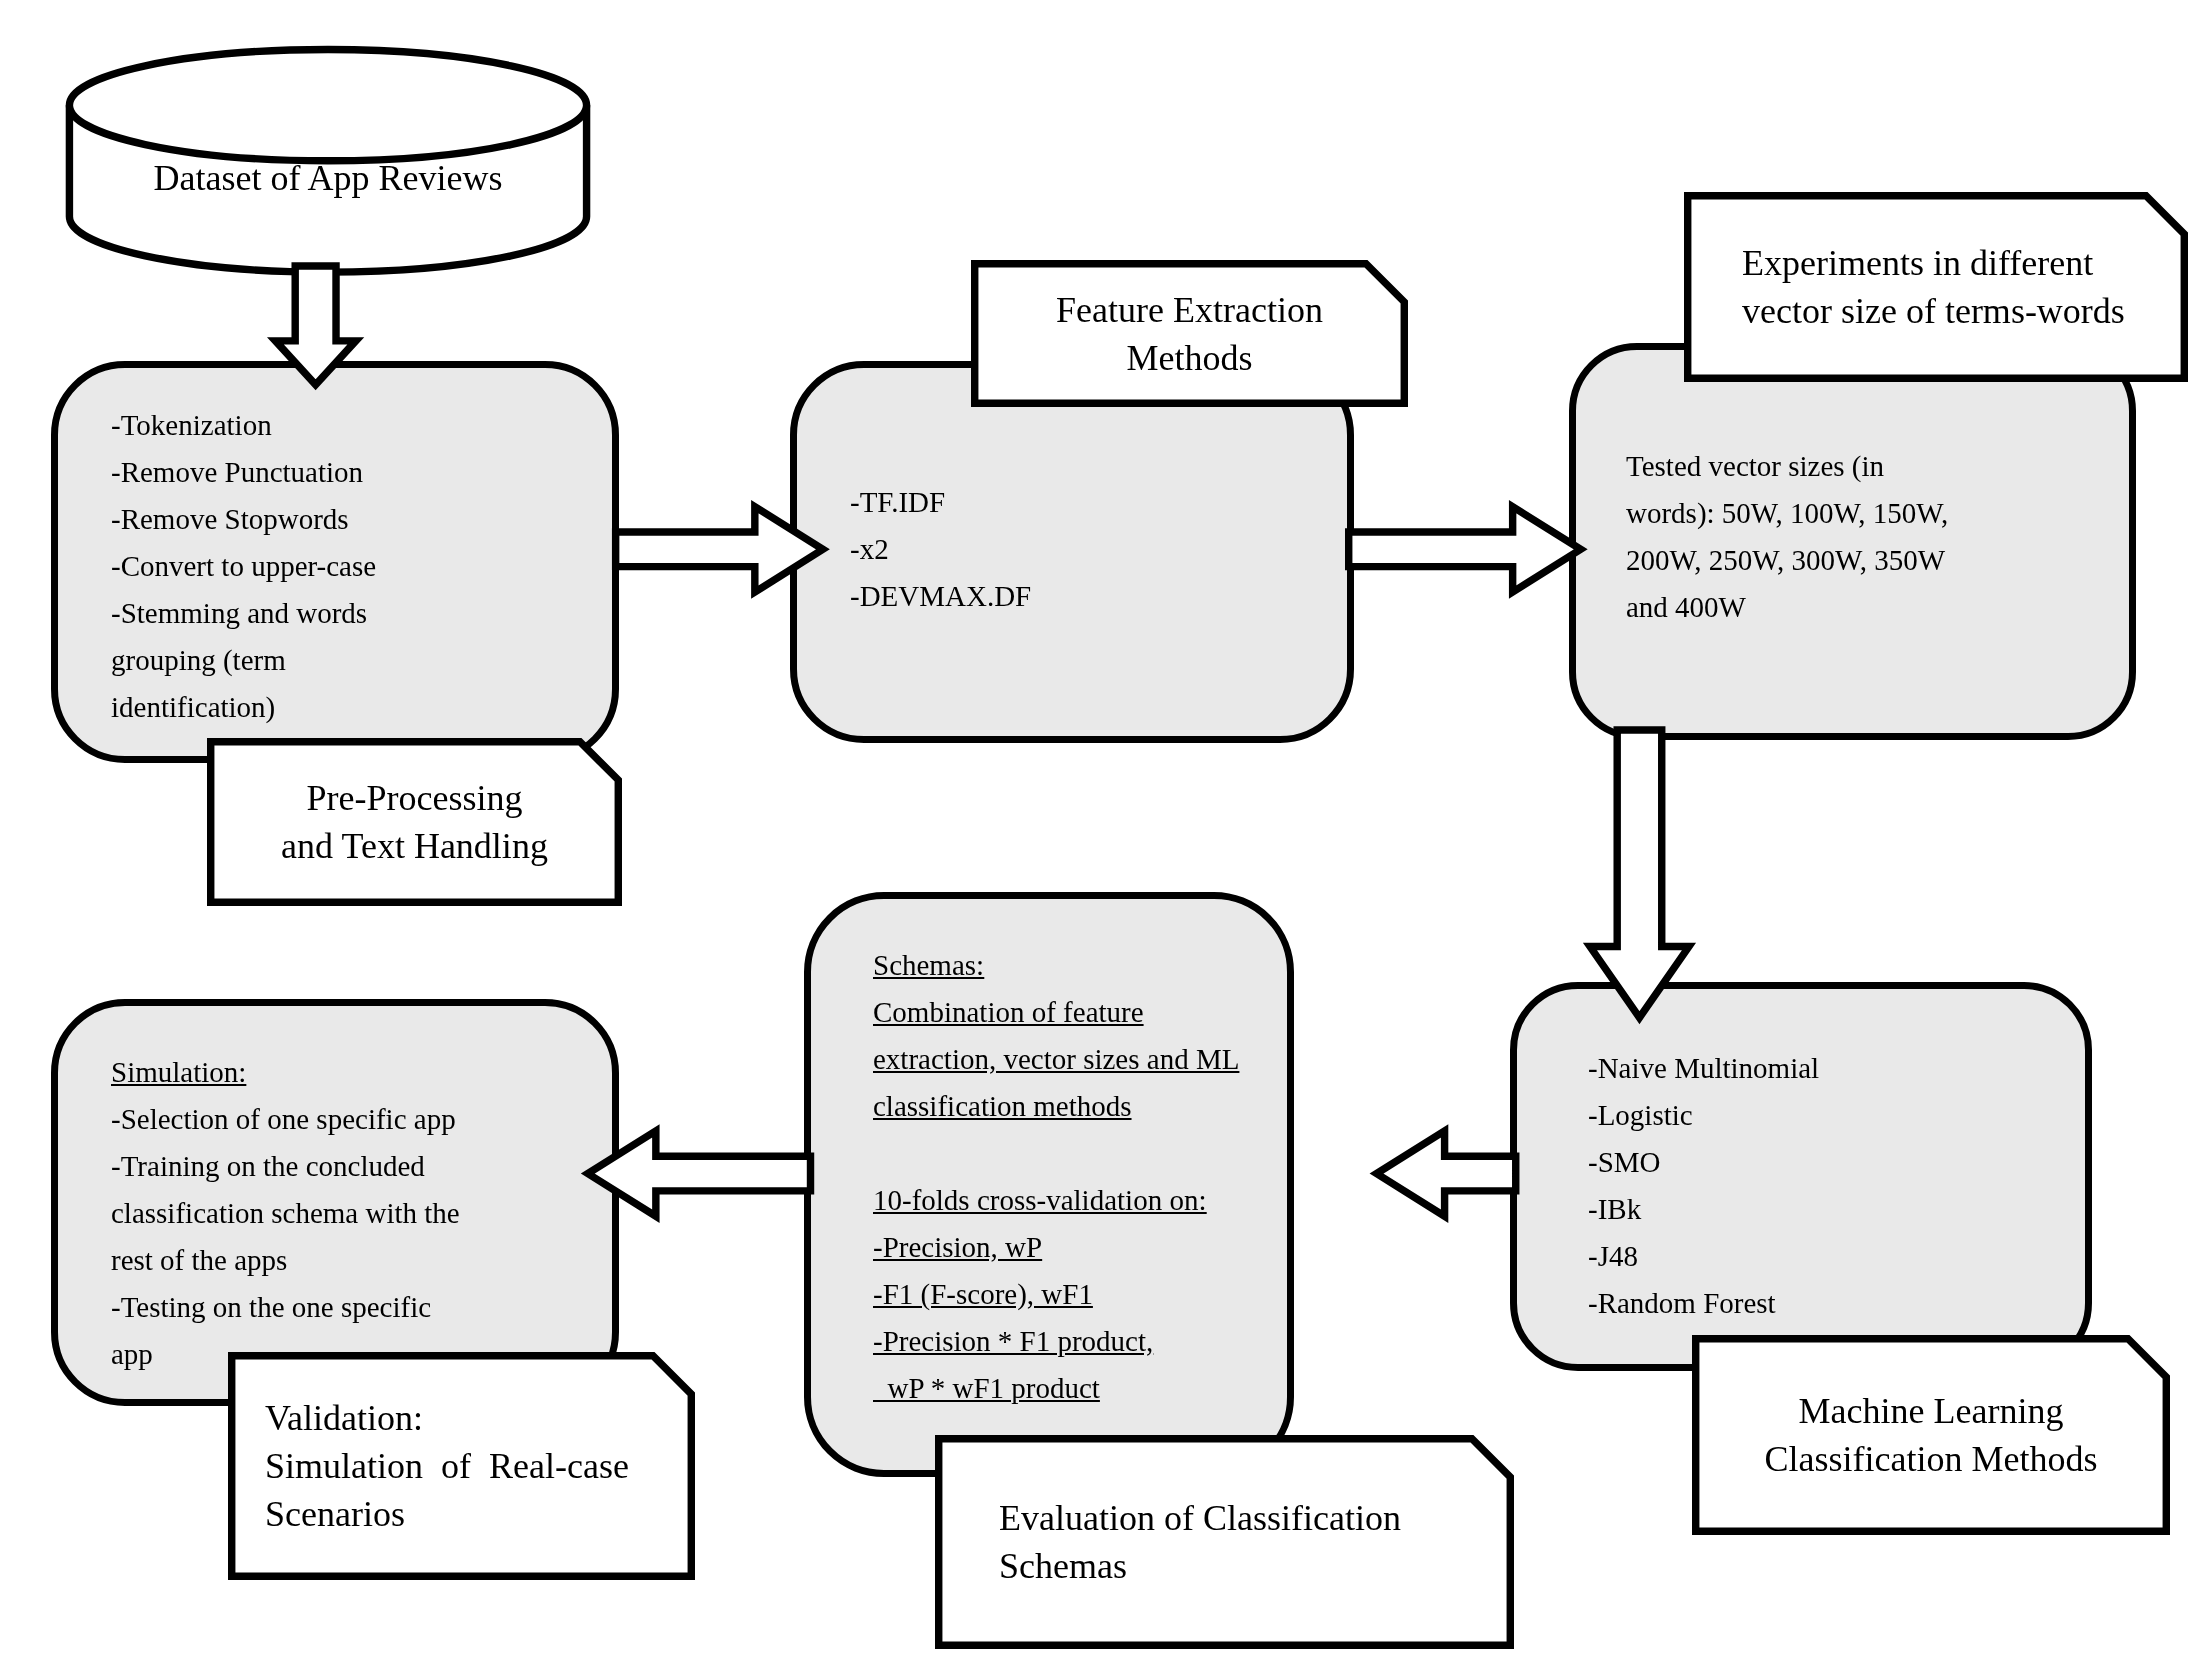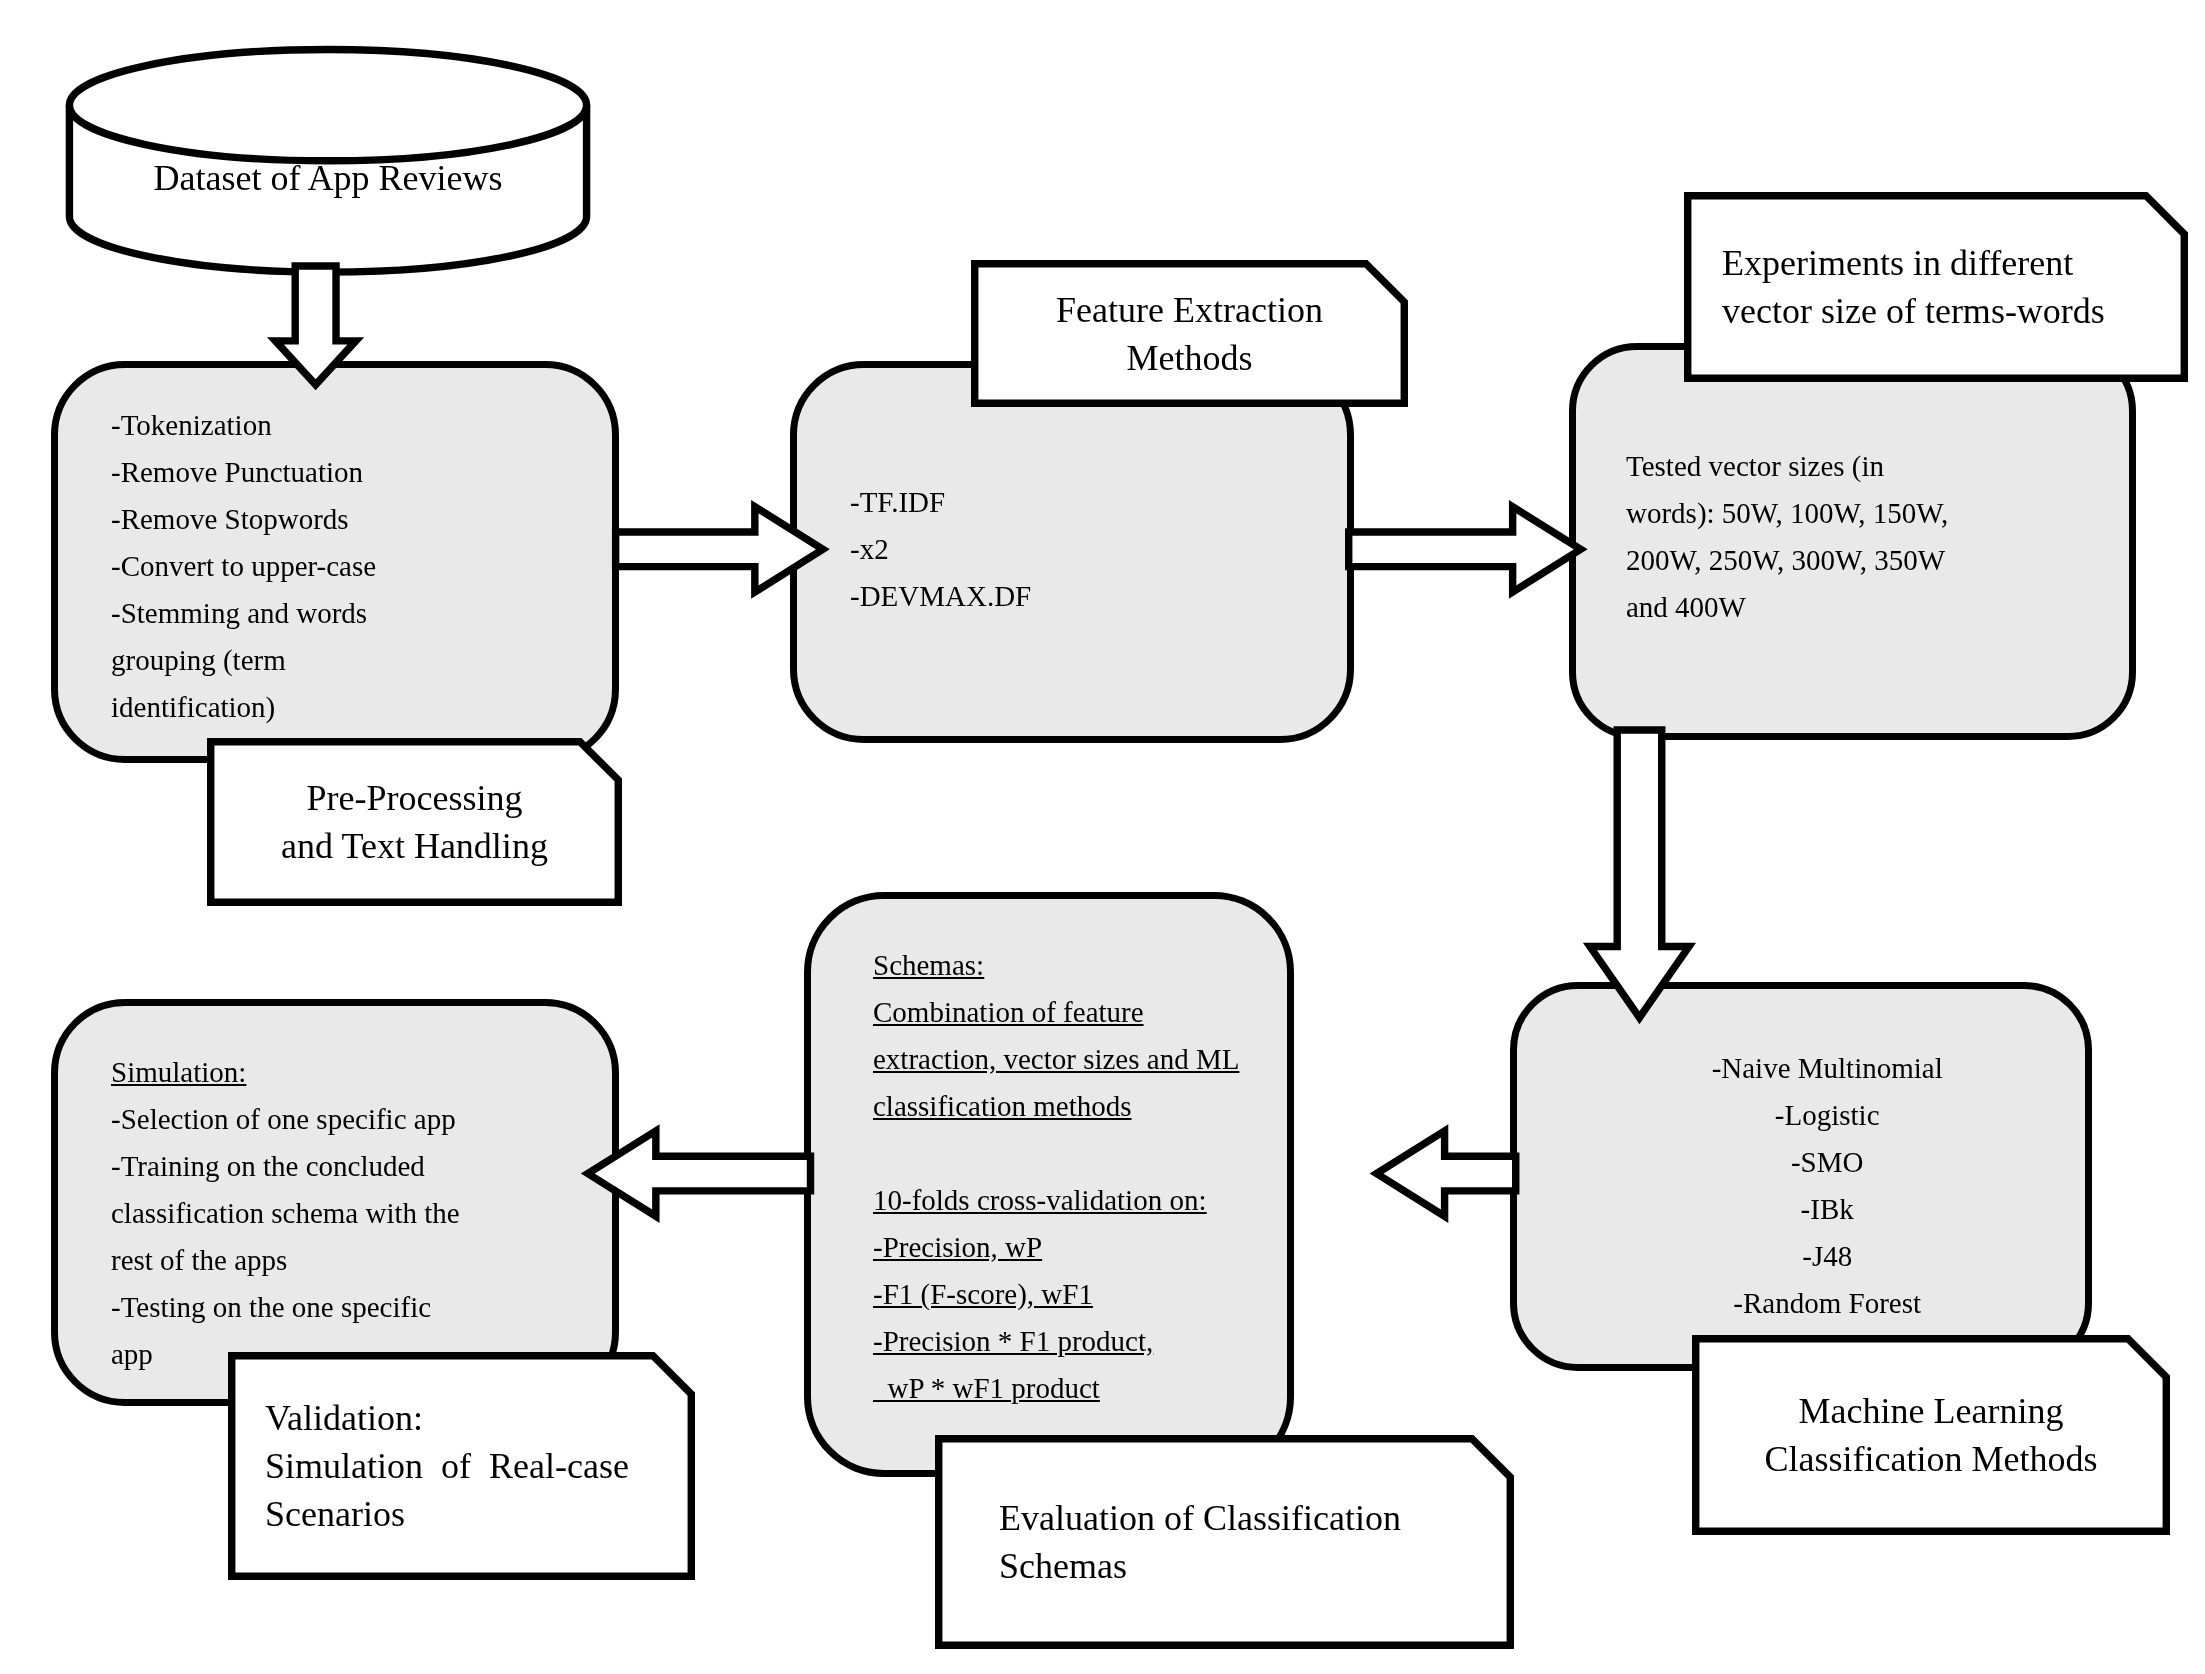--- a/index.html
+++ b/index.html
@@ -68,21 +68,21 @@
 -DEVMAX.DF</div>
   </div>
 
   <div class="gbox" style="left:1569px;top:343px;width:567px;height:397px;border-radius:68px;padding:93px 3px 0 50px;">
     <div class="txt">Tested vector sizes (in
 words): 50W, 100W, 150W,
 200W, 250W, 300W, 350W
 and 400W</div>
   </div>
 
-  <div class="gbox" style="left:1510px;top:982px;width:582px;height:389px;border-radius:68px;padding:56px 18.6px 0 71px;text-align:center;">
+  <div class="gbox" style="left:1510px;top:982px;width:582px;height:389px;border-radius:68px;padding:56px 18.6px 0 71px;">
     <div class="txt">-Naive Multinomial
 -Logistic
 -SMO
 -IBk
 -J48
 -Random Forest</div>
   </div>
 
   <div class="gbox" style="left:804px;top:892px;width:490px;height:585px;border-radius:80px;padding:43px 22px 0 62px;text-decoration:underline;">
     <div class="txt u">Schemas:</div>
@@ -128,21 +128,21 @@
       <polygon class="shape-fill" points="6,6 638,6 700,68 700,232 6,232"></polygon>
     </svg>
     <div class="ltext">Feature Extraction
 Methods</div>
   </div>
 
   <div class="labelbox leftpad" style="left:1684px;top:192px;width:504px;height:190px;">
     <svg viewBox="0 0 815 307" preserveAspectRatio="none">
       <polygon class="shape-fill" points="6,6 747,6 809,68 809,301 6,301"></polygon>
     </svg>
-    <div class="ltext" style="padding-left:38px;">Experiments in different
+    <div class="ltext" style="padding-left:58px;">Experiments in different
 vector size of terms-words</div>
   </div>
 
   <div class="labelbox center" style="left:1692px;top:1335px;width:478px;height:200px;">
     <svg viewBox="0 0 773 323" preserveAspectRatio="none">
       <polygon class="shape-fill" points="6,6 705,6 767,68 767,317 6,317"></polygon>
     </svg>
     <div class="ltext">Machine Learning
 Classification Methods</div>
   </div>

